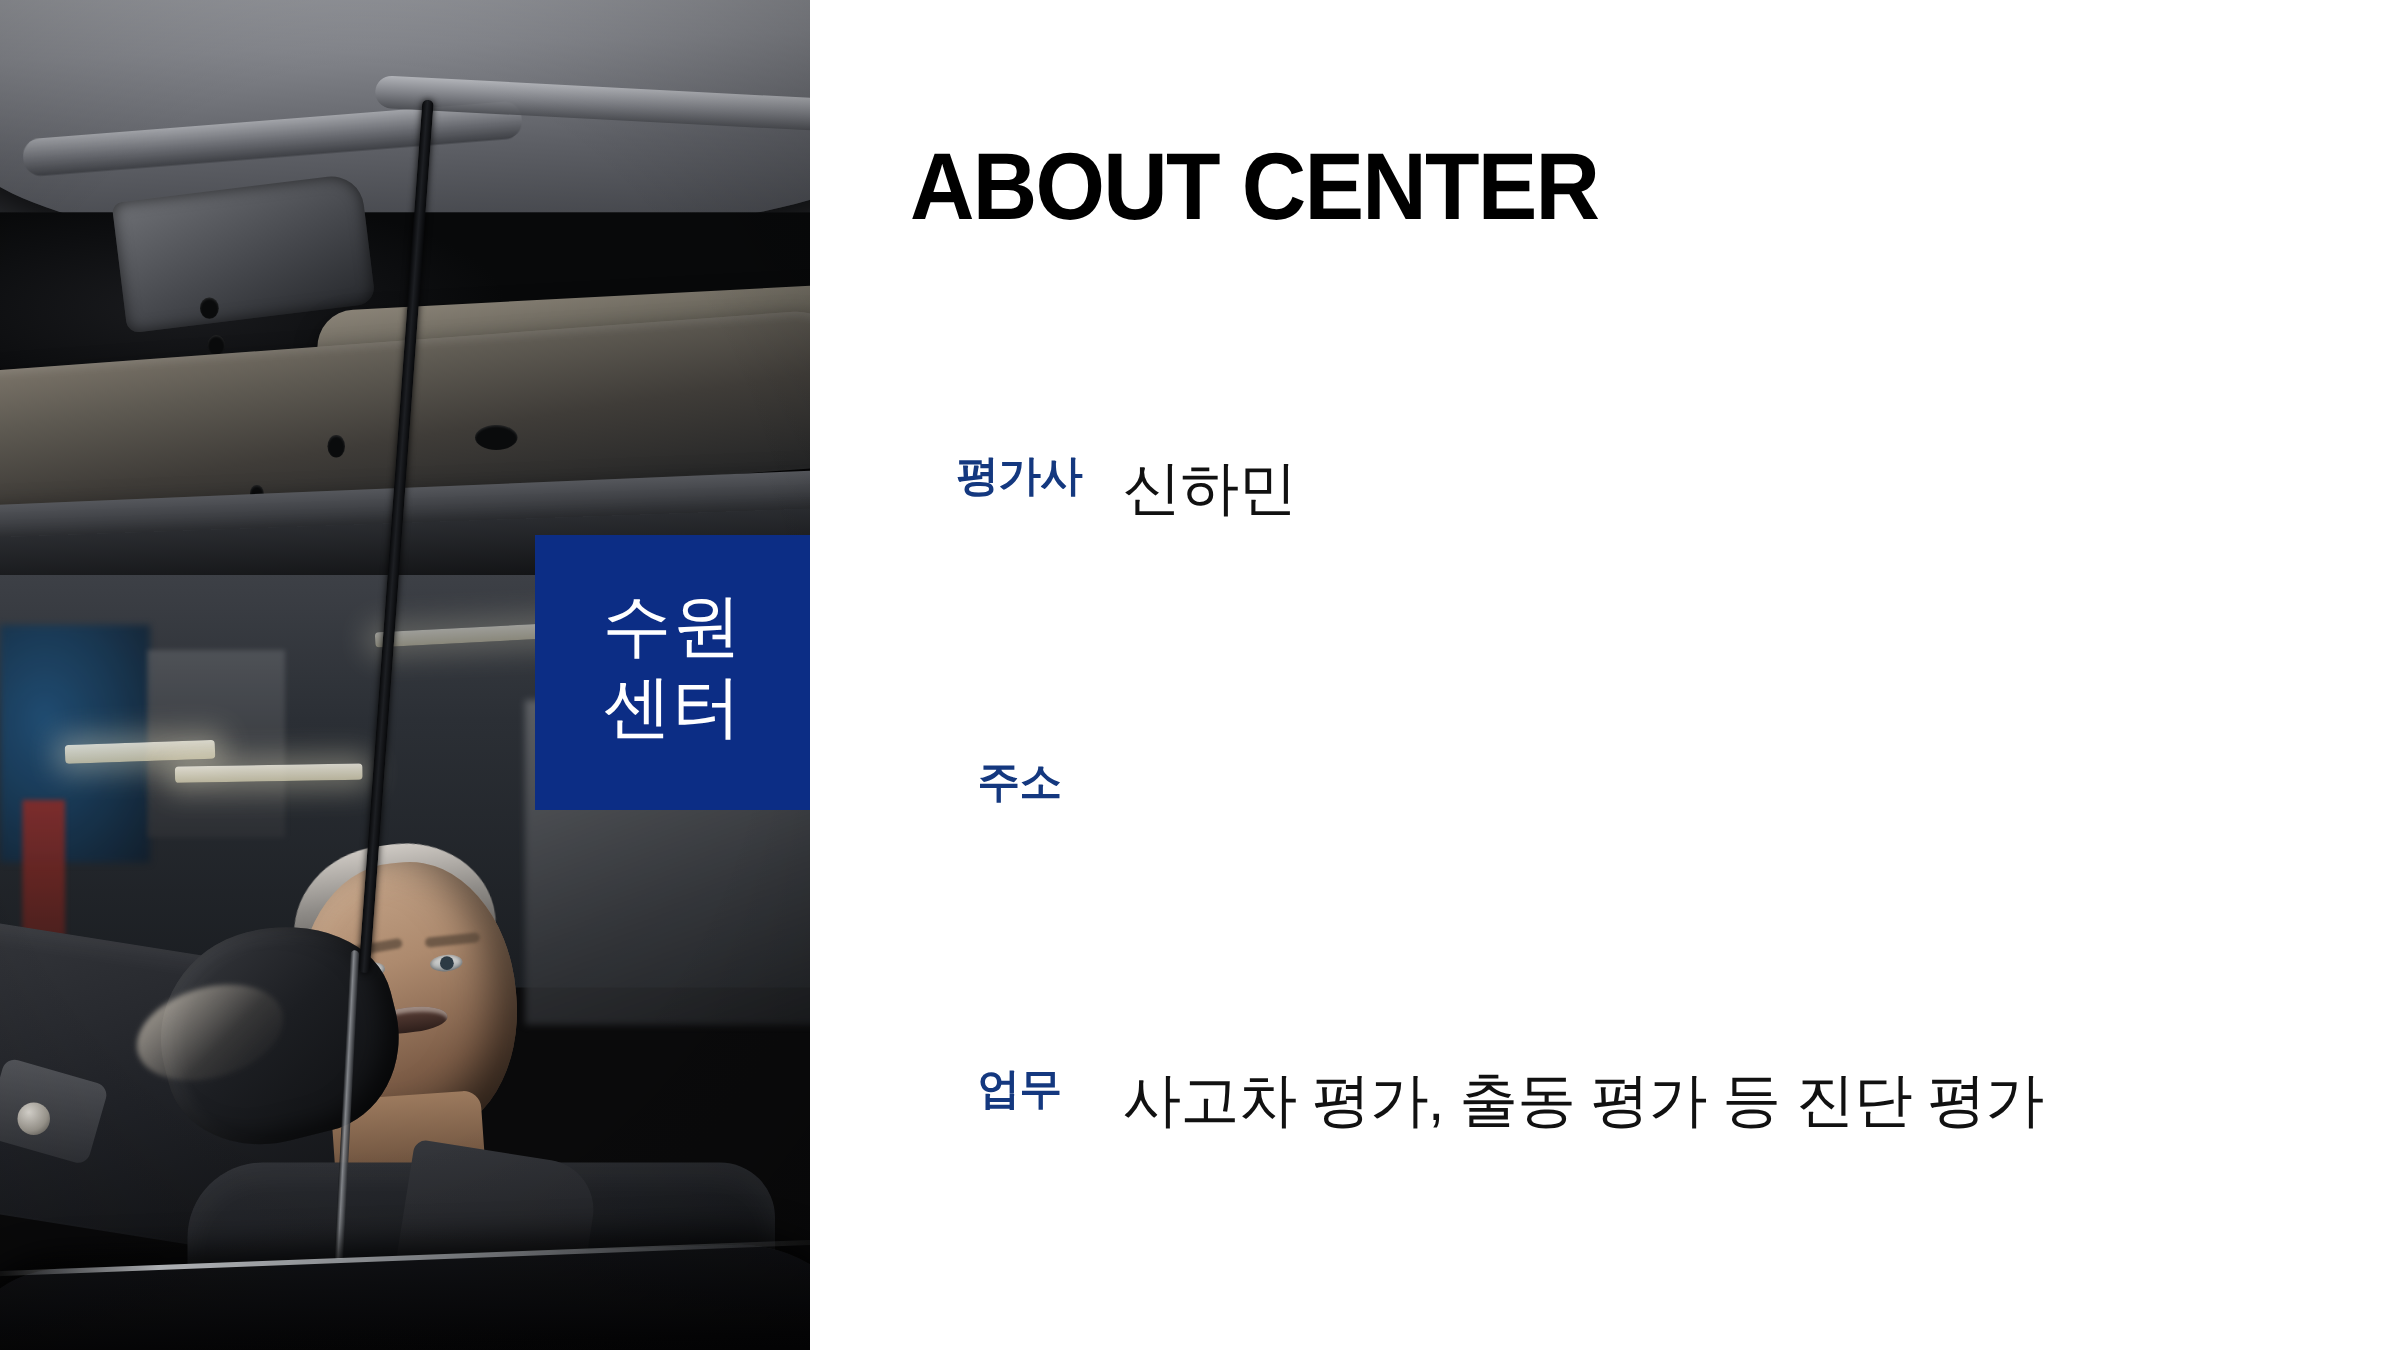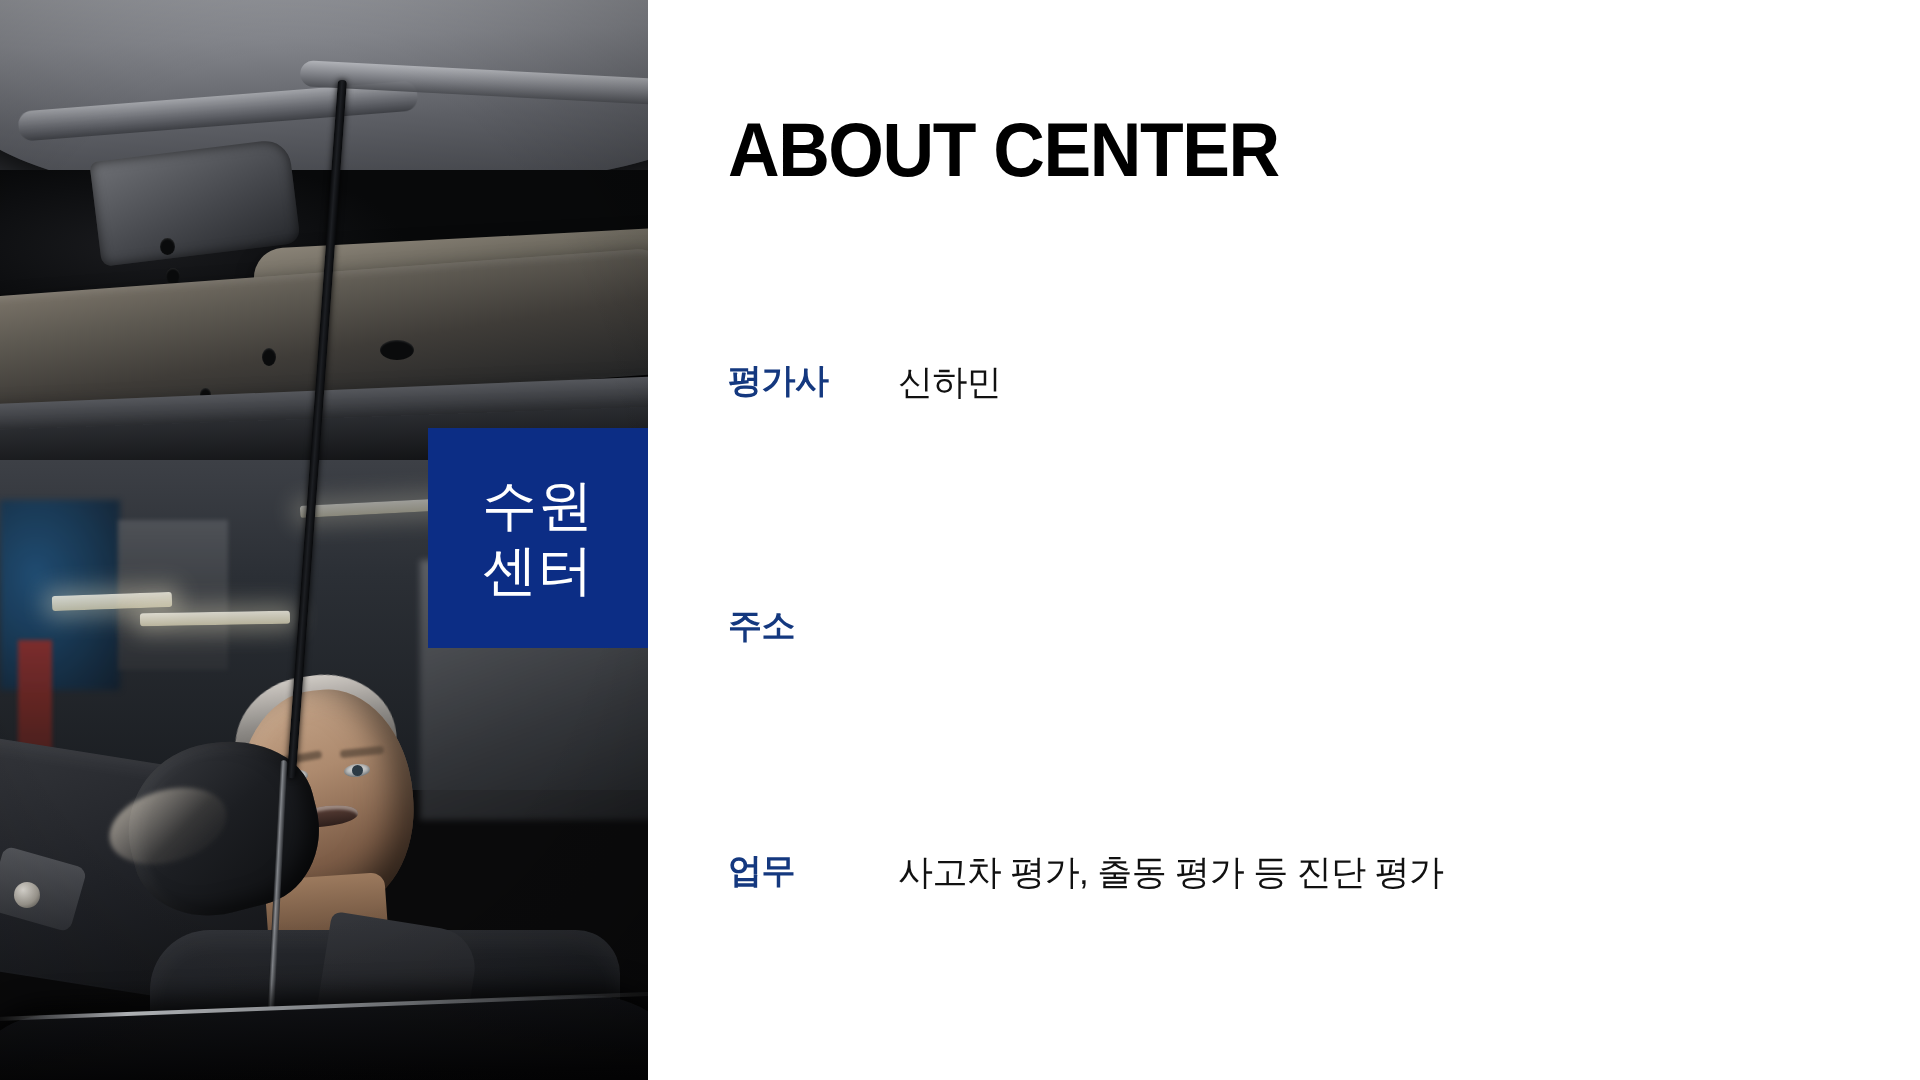--- a/index.html
+++ b/index.html
@@ -273,20 +273,21 @@
     z-index:5;
   }
   .center-badge span {
     color:#ffffff;
     font-size:55px;
     line-height:1.18;
     font-weight:400;
     letter-spacing:1px;
     text-align:right;
     display:block;
+    font-family:Liberation Mono, monospace;
   }
 
   
   .content {
     position:absolute;
     left:648px; top:0;
     width:1272px; height:1080px;
     background:#ffffff;
   }
   .page-title {
@@ -302,36 +303,37 @@
     line-height:1;
   }
   .info-table {
     position:absolute;
     left:80px; top:358px;
     width:1100px;
   }
   .info-row {
     position:relative;
     height:245px;
+    text-align:center;
   }
   .info-row:last-child { height:auto; }
   .info-label {
     position:absolute;
     left:0; top:0;
     width:175px;
     font-size:34px;
     font-weight:bold;
     color:#14387f;
     letter-spacing:-0.5px;
     white-space:nowrap;
   }
   .info-value {
     position:absolute;
     left:170px; top:1px;
-    font-size:35px;
+    font-size:47px;
     font-weight:400;
     color:#111111;
     letter-spacing:-0.6px;
     white-space:nowrap;
   }
 </style>
 </head>
 <body>
 
 <div class="slide">

